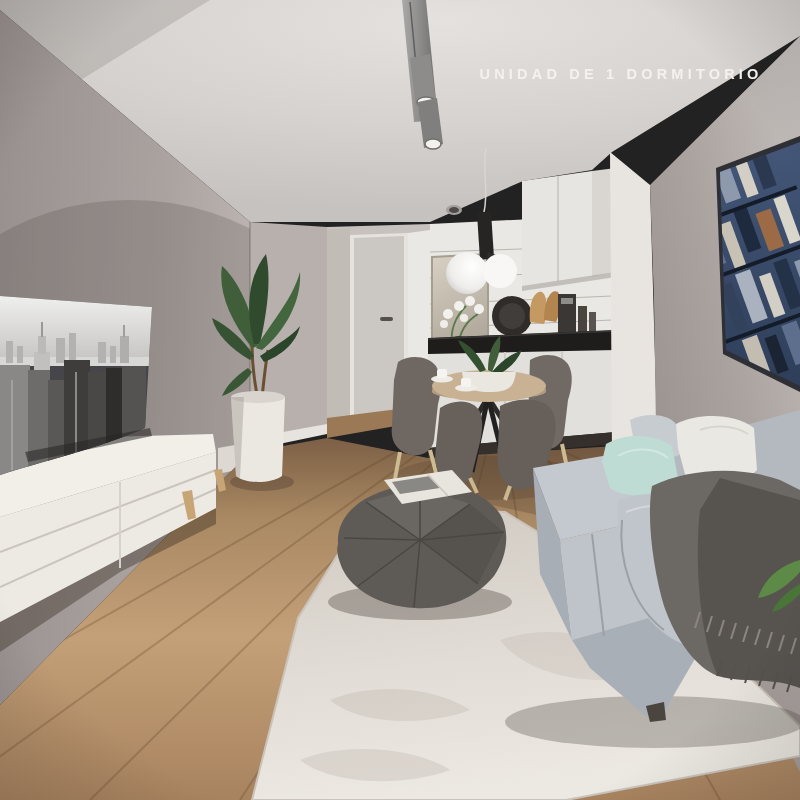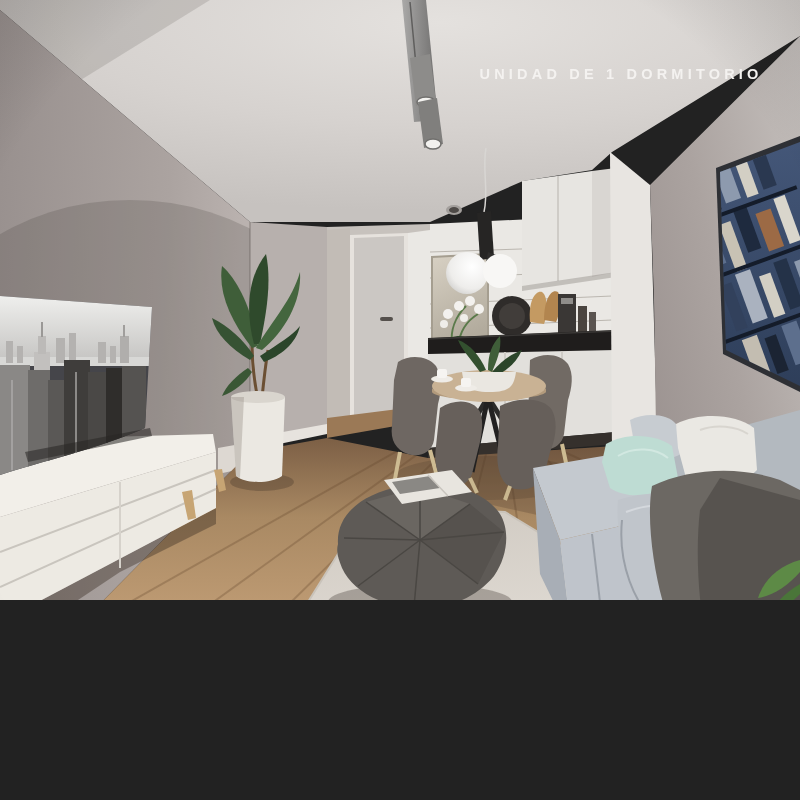--- a/index.html
+++ b/index.html
@@ -1,16 +1,16 @@
 <!DOCTYPE html>
 <html><head>
 <meta charset="utf-8">
 <style>
   html,body{margin:0;padding:0;background:#222;}
-  .stage{position:relative;width:800px;height:600px;overflow:hidden;
+  .stage{position:relative;width:800px;height:800px;overflow:hidden;
          font-family:"Liberation Sans",sans-serif;}
   .stage svg{position:absolute;inset:0;display:block;}
   text{font-family:"Liberation Sans",sans-serif;}
 </style>
 </head>
 <body>
 
 <div class="stage">
 <svg viewBox="0 0 800 800" width="800" height="800">
   <defs>

